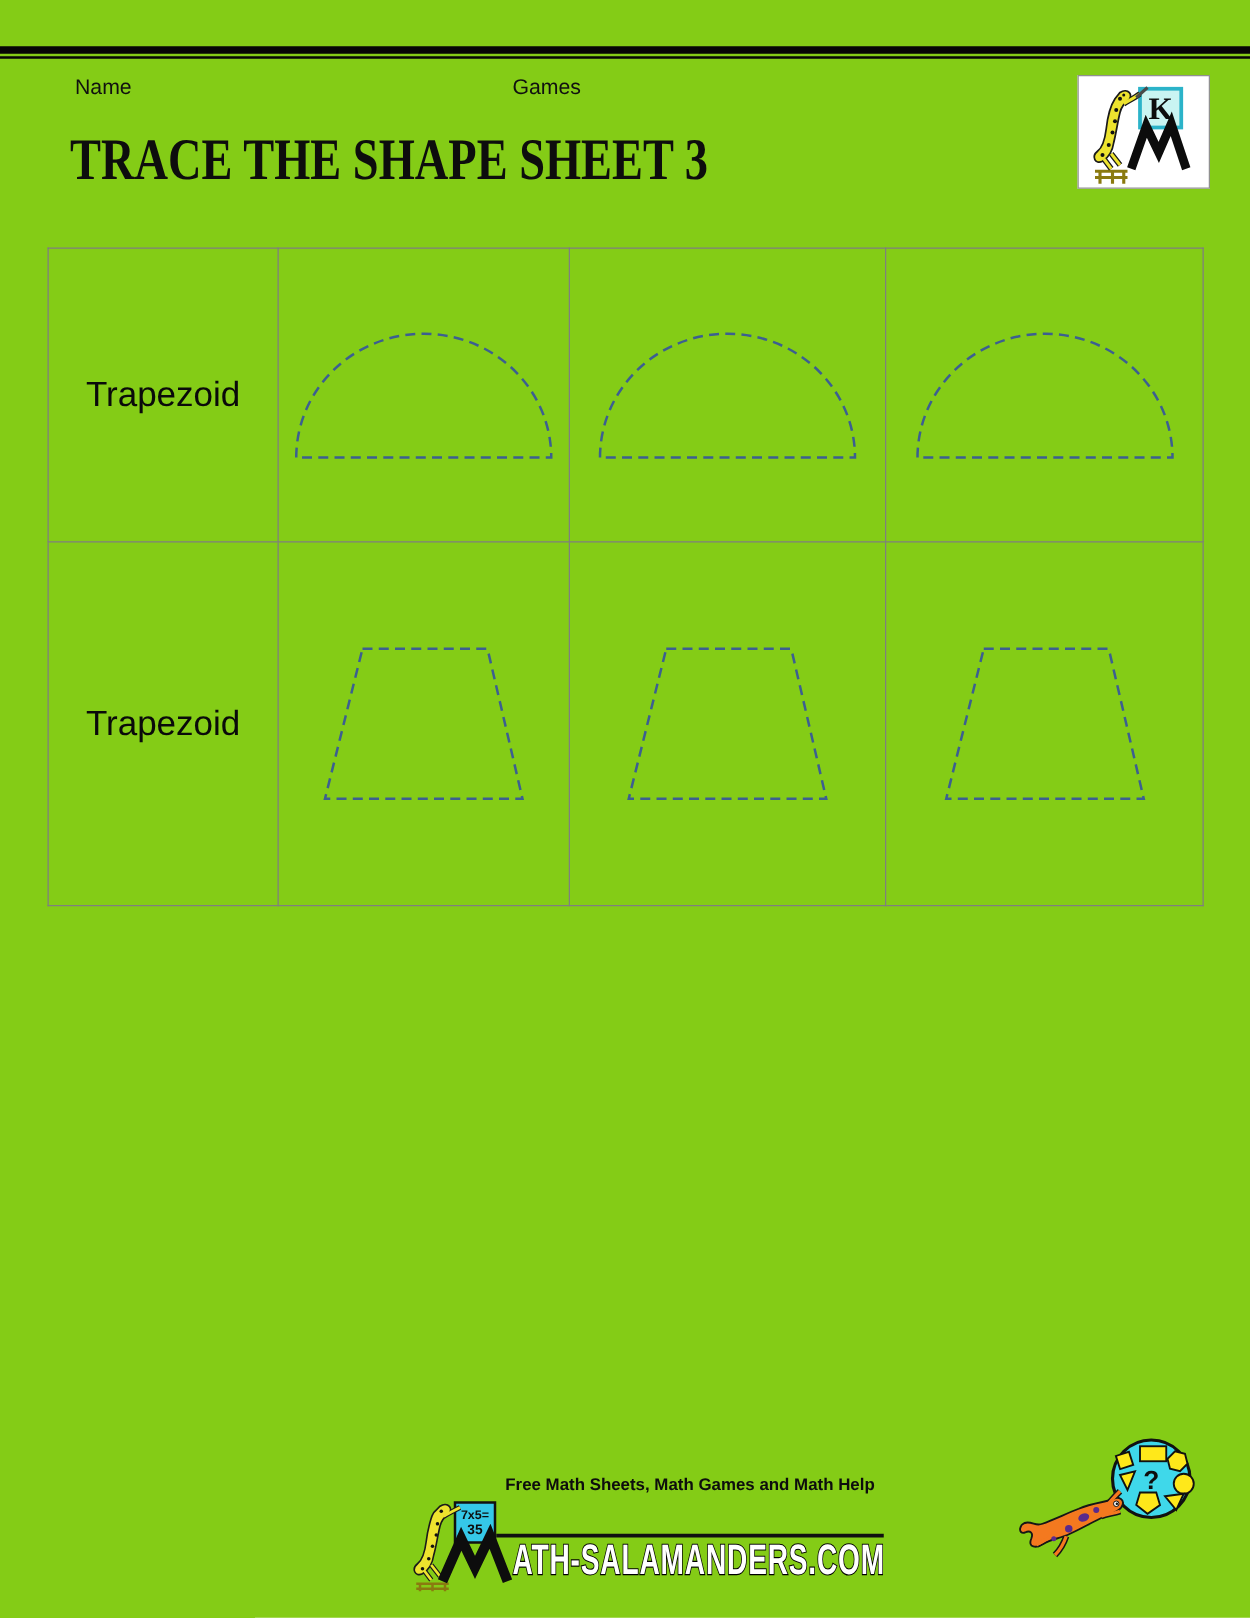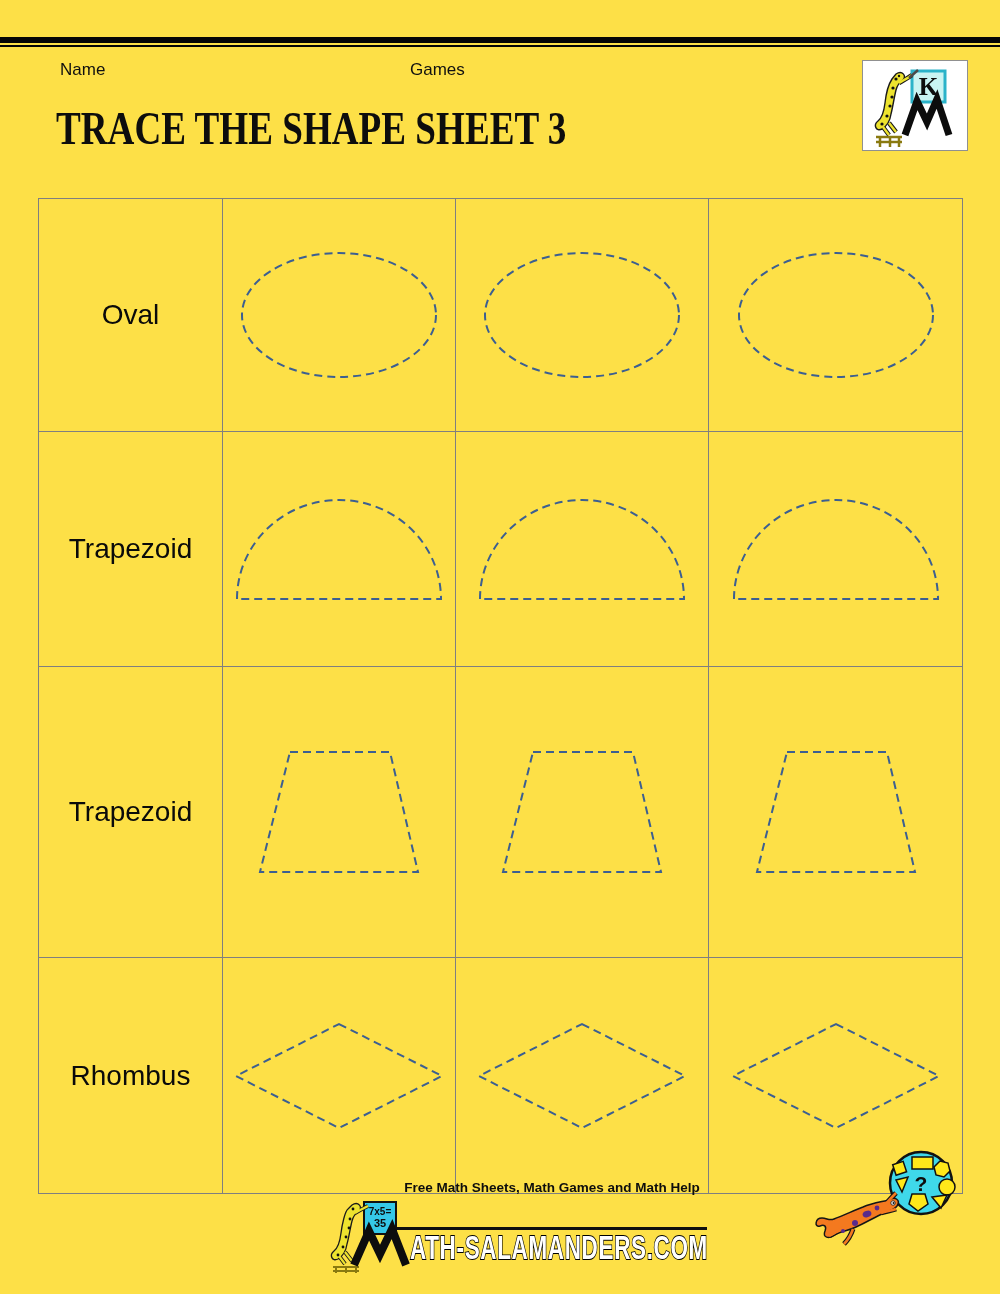--- a/index.html
+++ b/index.html
@@ -1,17 +1,17 @@
 <!DOCTYPE html>
 <html><head>
 <meta charset="utf-8">
 <style>
   html,body{margin:0;padding:0;}
   body{font-family:"Liberation Sans",sans-serif;}
-  #page{position:relative;width:1000px;height:1294px;background:#fde047;overflow:hidden;}
+  #page{position:relative;width:1000px;height:1294px;background:#84cc16;overflow:hidden;}
   .abs{position:absolute;}
   .rule-thick{top:37px;left:0;width:1000px;height:6px;background:#060606;}
   .rule-thin{top:45px;left:0;width:1000px;height:2px;background:#060606;}
   .field-label{top:60px;font-size:17px;color:#101010;}
   #name-label{left:60px;}
   #date-label{left:410px;}
   #page-title{left:56px;top:101px;font-family:"Liberation Serif",serif;font-weight:700;
     font-size:47px;color:#0d0d0d;white-space:nowrap;transform:scaleX(0.79);transform-origin:left top;
     letter-spacing:0px;}
   #header-logo{left:862px;top:60px;width:104px;height:89px;background:#ffffff;border:1px solid #909090;}
@@ -70,38 +70,20 @@
           <circle cx="27" cy="45" r="1.6" fill="#111"></circle>
         <circle cx="24" cy="55" r="1.6" fill="#111"></circle>
           <circle cx="19" cy="63" r="1.6" fill="#111"></circle>
         <circle cx="36" cy="15" r="1.2" fill="#111"></circle>
       </g>
     </svg>
   </div>
 
   <table class="sheet">
     <tbody>
-        <tr class="r1">
-      <td class="label-cell">Oval</td>
-      <td class="shape-cell c2">
-        <svg class="trace" width="200" height="130" viewBox="0 0 200 130">
-              <ellipse cx="100" cy="65" rx="97" ry="62" fill="none" stroke="#3c5f91" stroke-width="2" stroke-dasharray="8 5"></ellipse>
-            </svg>
-      </td>
-      <td class="shape-cell c3">
-        <svg class="trace" width="200" height="130" viewBox="0 0 200 130">
-              <ellipse cx="100" cy="65" rx="97" ry="62" fill="none" stroke="#3c5f91" stroke-width="2" stroke-dasharray="8 5"></ellipse>
-            </svg>
-      </td>
-      <td class="shape-cell c4">
-        <svg class="trace" width="200" height="130" viewBox="0 0 200 130">
-              <ellipse cx="100" cy="65" rx="97" ry="62" fill="none" stroke="#3c5f91" stroke-width="2" stroke-dasharray="8 5"></ellipse>
-            </svg>
-      </td>
-    </tr>
     <tr class="r2">
       <td class="label-cell">Trapezoid</td>
       <td class="shape-cell c2">
         <svg class="trace" width="210" height="110" viewBox="0 0 210 110">
               <path d="M3 105 A102 99 0 0 1 207 105 Z" fill="none" stroke="#3c5f91" stroke-width="2" stroke-dasharray="8 5"></path>
             </svg>
       </td>
       <td class="shape-cell c3">
         <svg class="trace" width="210" height="110" viewBox="0 0 210 110">
               <path d="M3 105 A102 99 0 0 1 207 105 Z" fill="none" stroke="#3c5f91" stroke-width="2" stroke-dasharray="8 5"></path>
@@ -121,38 +103,20 @@
             </svg>
       </td>
       <td class="shape-cell c3">
         <svg class="trace" width="164" height="126" viewBox="0 0 164 126">
               <polygon points="33,3 133,3 161,123 3,123" fill="none" stroke="#3c5f91" stroke-width="2" stroke-dasharray="8 5"></polygon>
             </svg>
       </td>
       <td class="shape-cell c4">
         <svg class="trace" width="164" height="126" viewBox="0 0 164 126">
               <polygon points="33,3 133,3 161,123 3,123" fill="none" stroke="#3c5f91" stroke-width="2" stroke-dasharray="8 5"></polygon>
-            </svg>
-      </td>
-    </tr>
-    <tr class="r4">
-      <td class="label-cell">Rhombus</td>
-      <td class="shape-cell c2">
-        <svg class="trace" width="212" height="110" viewBox="0 0 212 110">
-              <polygon points="106,3 209,55 106,107 3,55" fill="none" stroke="#3c5f91" stroke-width="2" stroke-dasharray="8 5"></polygon>
-            </svg>
-      </td>
-      <td class="shape-cell c3">
-        <svg class="trace" width="212" height="110" viewBox="0 0 212 110">
-              <polygon points="106,3 209,55 106,107 3,55" fill="none" stroke="#3c5f91" stroke-width="2" stroke-dasharray="8 5"></polygon>
-            </svg>
-      </td>
-      <td class="shape-cell c4">
-        <svg class="trace" width="212" height="110" viewBox="0 0 212 110">
-              <polygon points="106,3 209,55 106,107 3,55" fill="none" stroke="#3c5f91" stroke-width="2" stroke-dasharray="8 5"></polygon>
             </svg>
       </td>
     </tr>
   </tbody>
     </table>
 
   <svg class="abs" id="footer-logo" width="390" height="78" viewBox="0 0 390 78">
 
     <g stroke="#8a7a10" stroke-width="2">
       <line x1="7" y1="72" x2="33" y2="72"></line>

